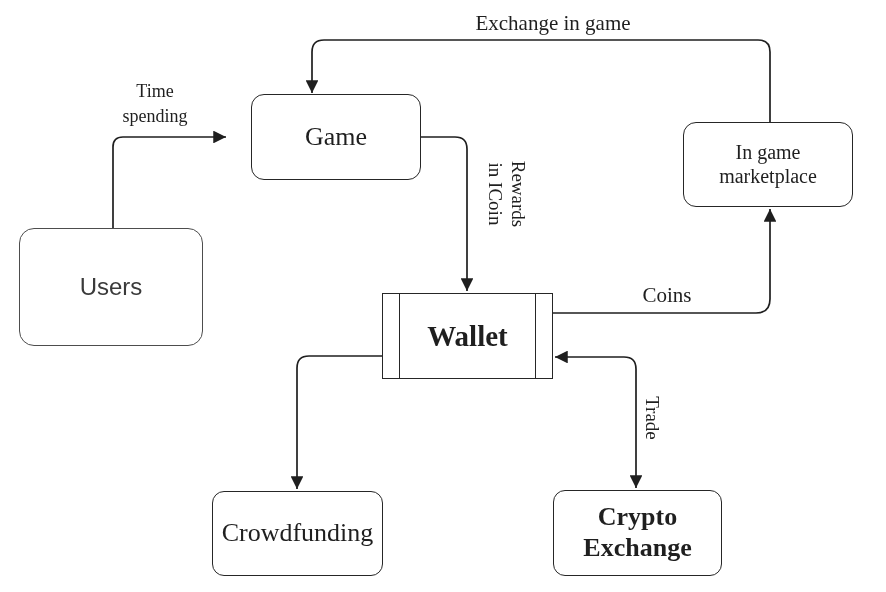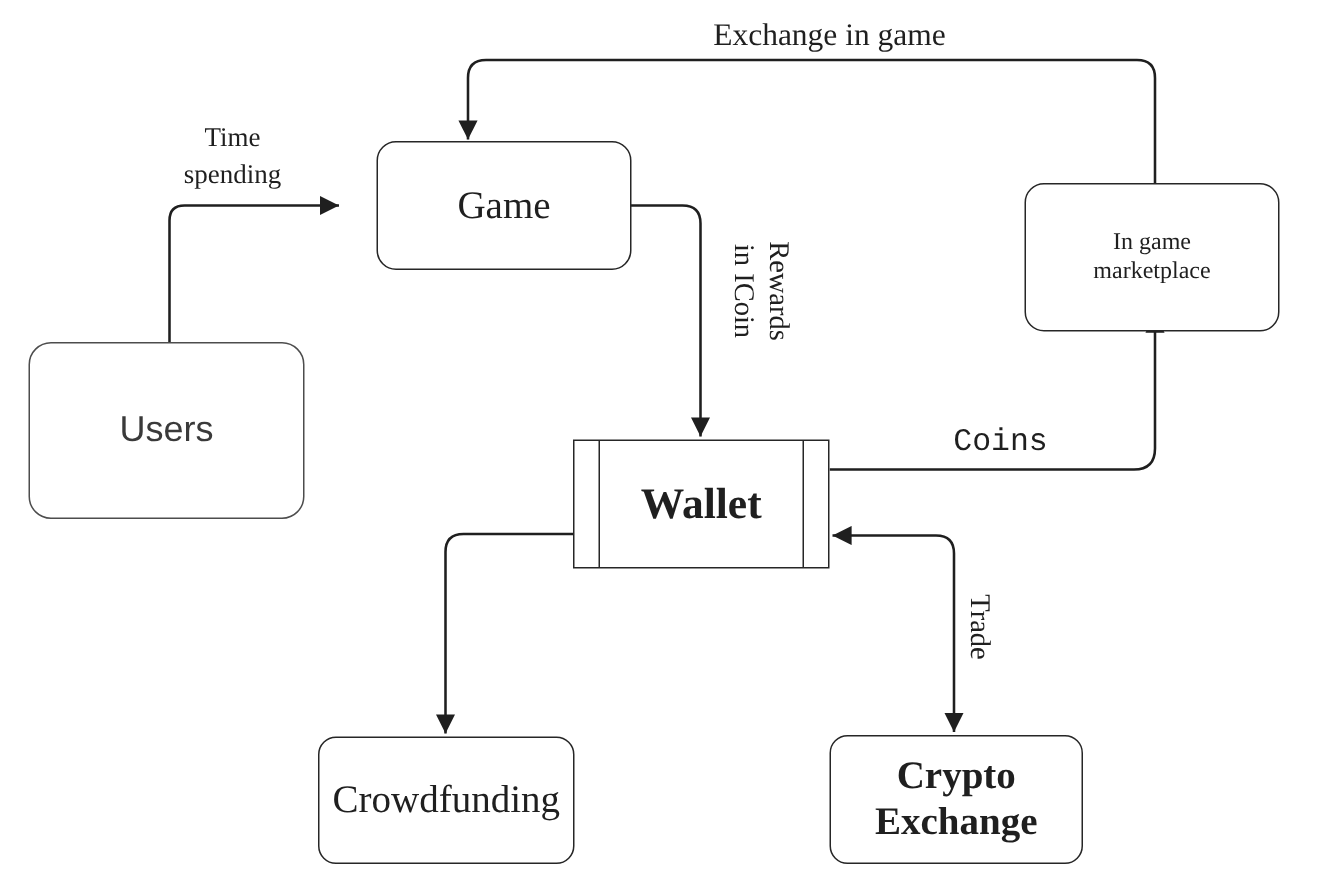--- a/index.html
+++ b/index.html
@@ -22,37 +22,37 @@
     line-height:1.18;
   }
   .node.rounded{border-radius:13px;}
   .node-users{
     left:19px;top:228px;width:184px;height:118px;
     border-radius:15px;border-color:#4d4d4d;border-width:1.8px;
     font-family:"Liberation Sans", sans-serif;
     font-size:24px;color:#3a3a3a;
   }
   .node-game{left:227px;top:94px;width:170px;height:86px;font-size:26px;margin-left:24px;}
-  .node-marketplace{left:683px;top:122px;width:170px;height:99px;font-size:16px;}
+  .node-marketplace{left:683px;top:122px;width:170px;height:85px;font-size:20px;}
   .node-wallet{
     left:382px;top:293px;width:171px;height:86px;
     border-width:1.8px;font-size:29px;font-weight:bold;
   }
   .inner-line{position:absolute;top:0;bottom:0;width:0;border-left:1.6px solid #262626;}
   .inner-line.l{left:16px;}
   .inner-line.r{right:16px;}
   .node-crowdfunding{left:212px;top:491px;width:171px;height:85px;font-size:26px;border-radius:12px;}
   .node-crypto{left:553px;top:490px;width:169px;height:86px;font-size:26px;border-radius:12px;font-weight:bold;}
   .edge-label{
     position:absolute;text-align:center;
     font-size:18px;line-height:25px;white-space:nowrap;
   }
   .lbl-time{left:95px;top:79px;width:120px;}
   .lbl-upgrades{left:463px;top:11px;width:180px;font-size:21px;}
-  .lbl-coins{left:627px;top:283px;width:80px;font-size:21px;font-family:Liberation Mono, monospace;}
+  .lbl-coins{left:627px;top:283px;width:80px;font-size:21px;}
   .lbl-rewards{
     left:464px;top:171px;width:86px;height:46px;
     font-size:19px;line-height:23px;
     transform:rotate(90deg);
   }
   .lbl-trade{
     left:624px;top:407px;width:56px;height:22px;
     font-size:19px;line-height:22px;
     transform:rotate(90deg);
   }

